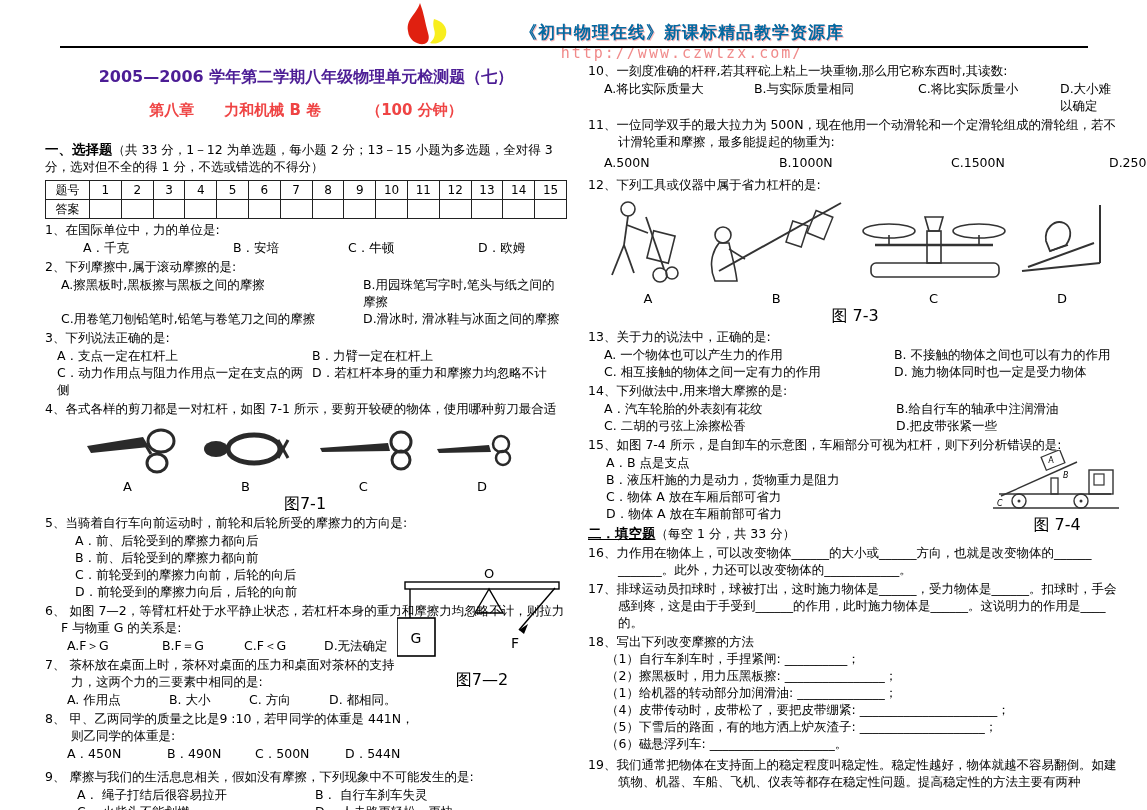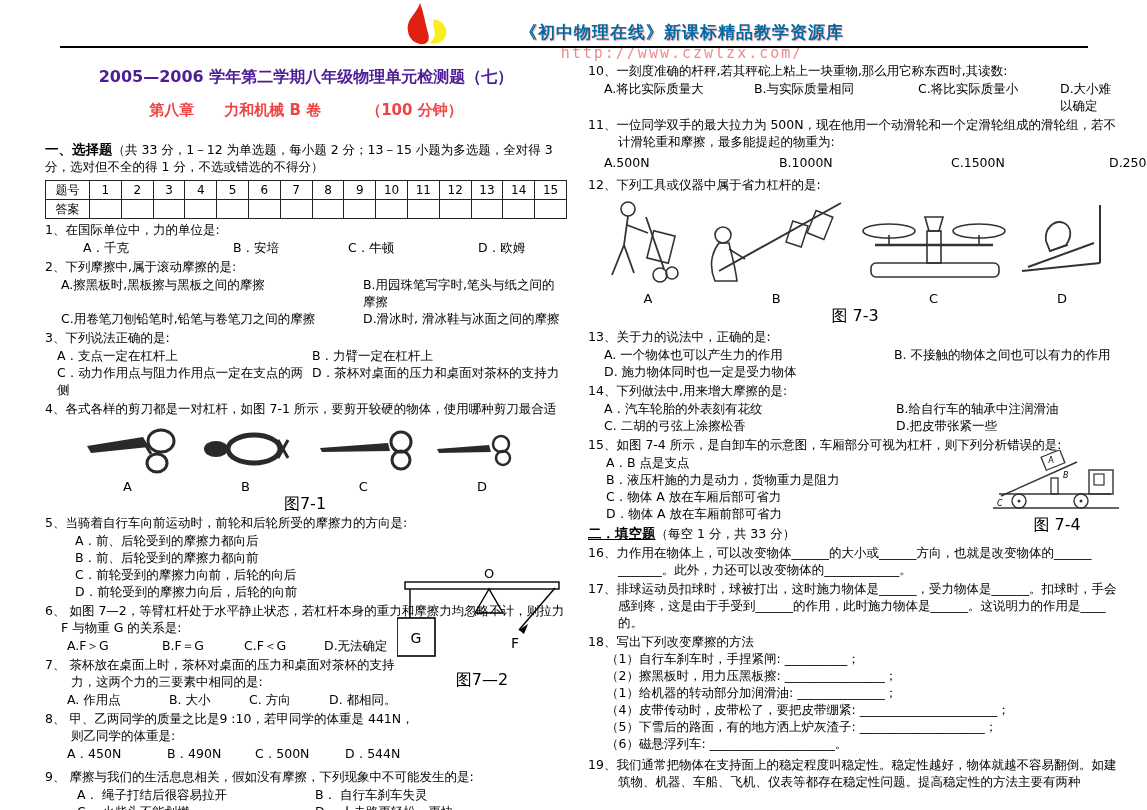--- a/index.html
+++ b/index.html
@@ -143,21 +143,21 @@
       <span>B.用园珠笔写字时,笔头与纸之间的摩擦</span>
       <span>C.用卷笔刀刨铅笔时,铅笔与卷笔刀之间的摩擦</span>
       <span>D.滑冰时, 滑冰鞋与冰面之间的摩擦</span>
     </div>
 
     <p class="q">3、下列说法正确的是:</p>
     <div class="opts o-q3">
       <span>A．支点一定在杠杆上</span>
       <span>B．力臂一定在杠杆上</span>
       <span>C．动力作用点与阻力作用点一定在支点的两侧</span>
-      <span>D．茶杯对桌面的压力和桌面对茶杯的支持力</span>
+      <span>D．若杠杆本身的重力和摩擦力均忽略不计</span>
     </div>
 
     <p class="q">4、各式各样的剪刀都是一对杠杆，如图 7-1 所示，要剪开较硬的物体，使用哪种剪刀最合适</p>
 
     <div class="fig fig71">
       <div class="fig71-row">
         <svg width="100" height="58" viewBox="0 0 100 58">
           <polygon points="2,26 58,17 64,27 6,33" fill="#2a2a2a"></polygon>
           <ellipse cx="76" cy="21" rx="13" ry="11" fill="none" stroke="#2a2a2a" stroke-width="3"></ellipse>
           <ellipse cx="72" cy="43" rx="10" ry="9" fill="none" stroke="#2a2a2a" stroke-width="3"></ellipse>
@@ -317,20 +317,21 @@
           <span class="lbl">D</span>
         </div>
       </div>
       <div class="figcap">图 7-3</div>
     </div>
 
     <p class="q2l" style="margin-top:4px;">13、关于力的说法中，正确的是:</p>
     <div class="opts o-q13">
       <span>A. 一个物体也可以产生力的作用</span>
       <span>B. 不接触的物体之间也可以有力的作用</span>
+      <span>C. 相互接触的物体之间一定有力的作用</span>
       <span>D. 施力物体同时也一定是受力物体</span>
     </div>
 
     <p class="q2l">14、下列做法中,用来增大摩擦的是:</p>
     <div class="opts o-q14">
       <span>A．汽车轮胎的外表刻有花纹</span>
       <span>B.给自行车的轴承中注润滑油</span>
       <span>C. 二胡的弓弦上涂擦松香</span>
       <span>D.把皮带张紧一些</span>
     </div>

